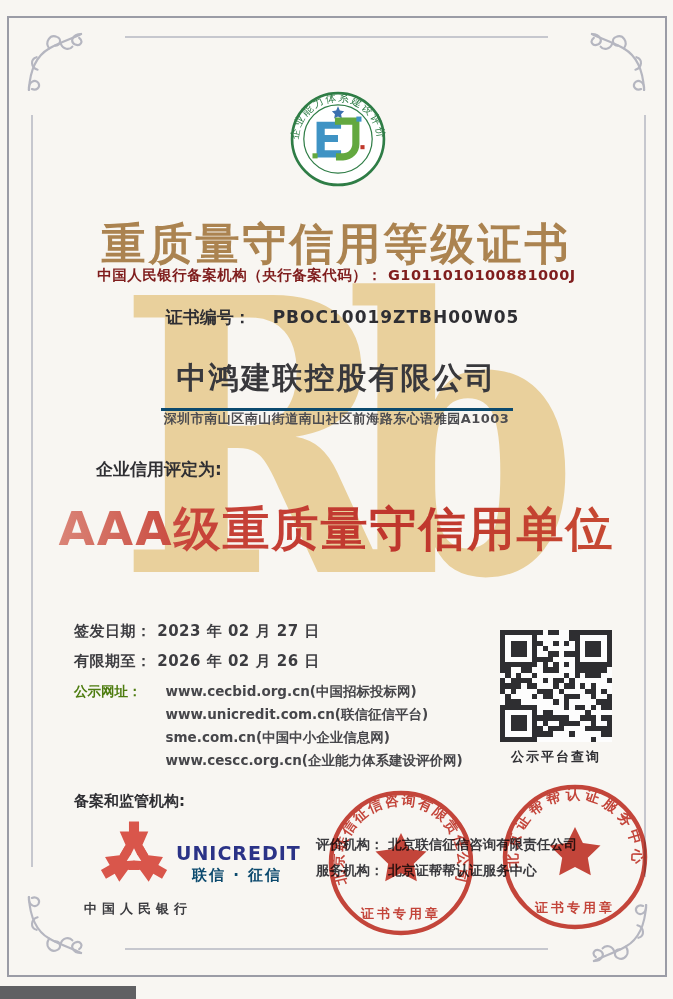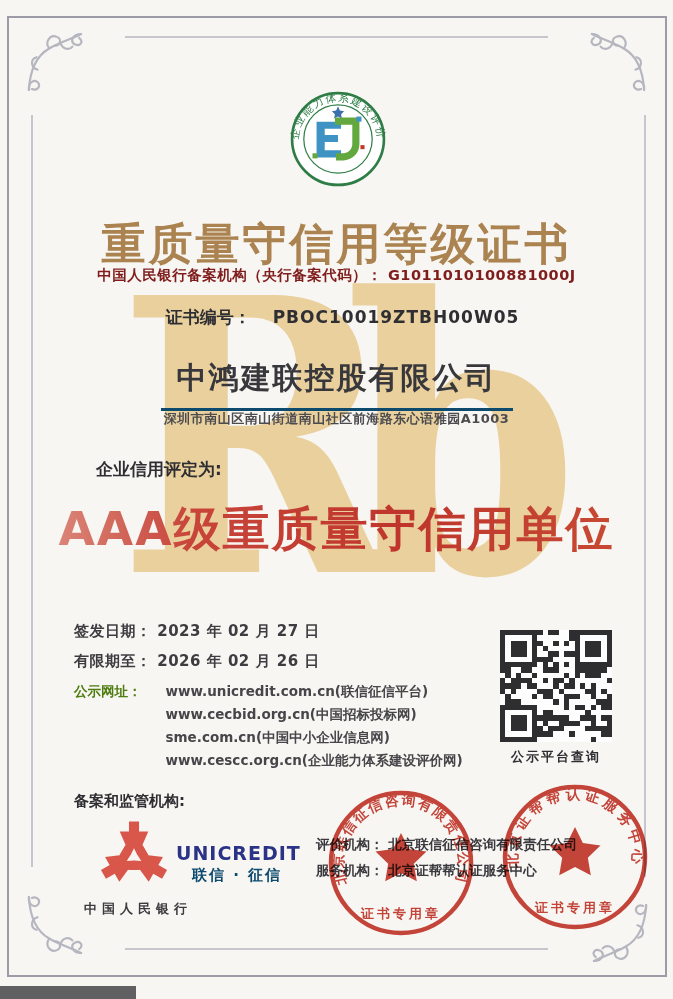--- a/index.html
+++ b/index.html
@@ -146,22 +146,22 @@
     <span>2023 年 02 月 27 日</span>
   </div>
   <div class="abs dateline" style="top:652px;">
     <span>有限期至：</span>
     <span>2026 年 02 月 26 日</span>
   </div>
 
   <div class="abs links">
     <span class="lab">公示网址：</span>
     <div>
+      <div>www.cecbid.org.cn(中国招标投标网)</div>
       <div>www.unicredit.com.cn(联信征信平台)</div>
-      <div>www.cecbid.org.cn(中国招标投标网)</div>
       <div>sme.com.cn(中国中小企业信息网)</div>
       <div>www.cescc.org.cn(企业能力体系建设评价网)</div>
     </div>
   </div>
 
   <div class="abs qr">
       <div class="on"></div>
       <div class="on"></div>
       <div class="on"></div>
       <div class="on"></div>

